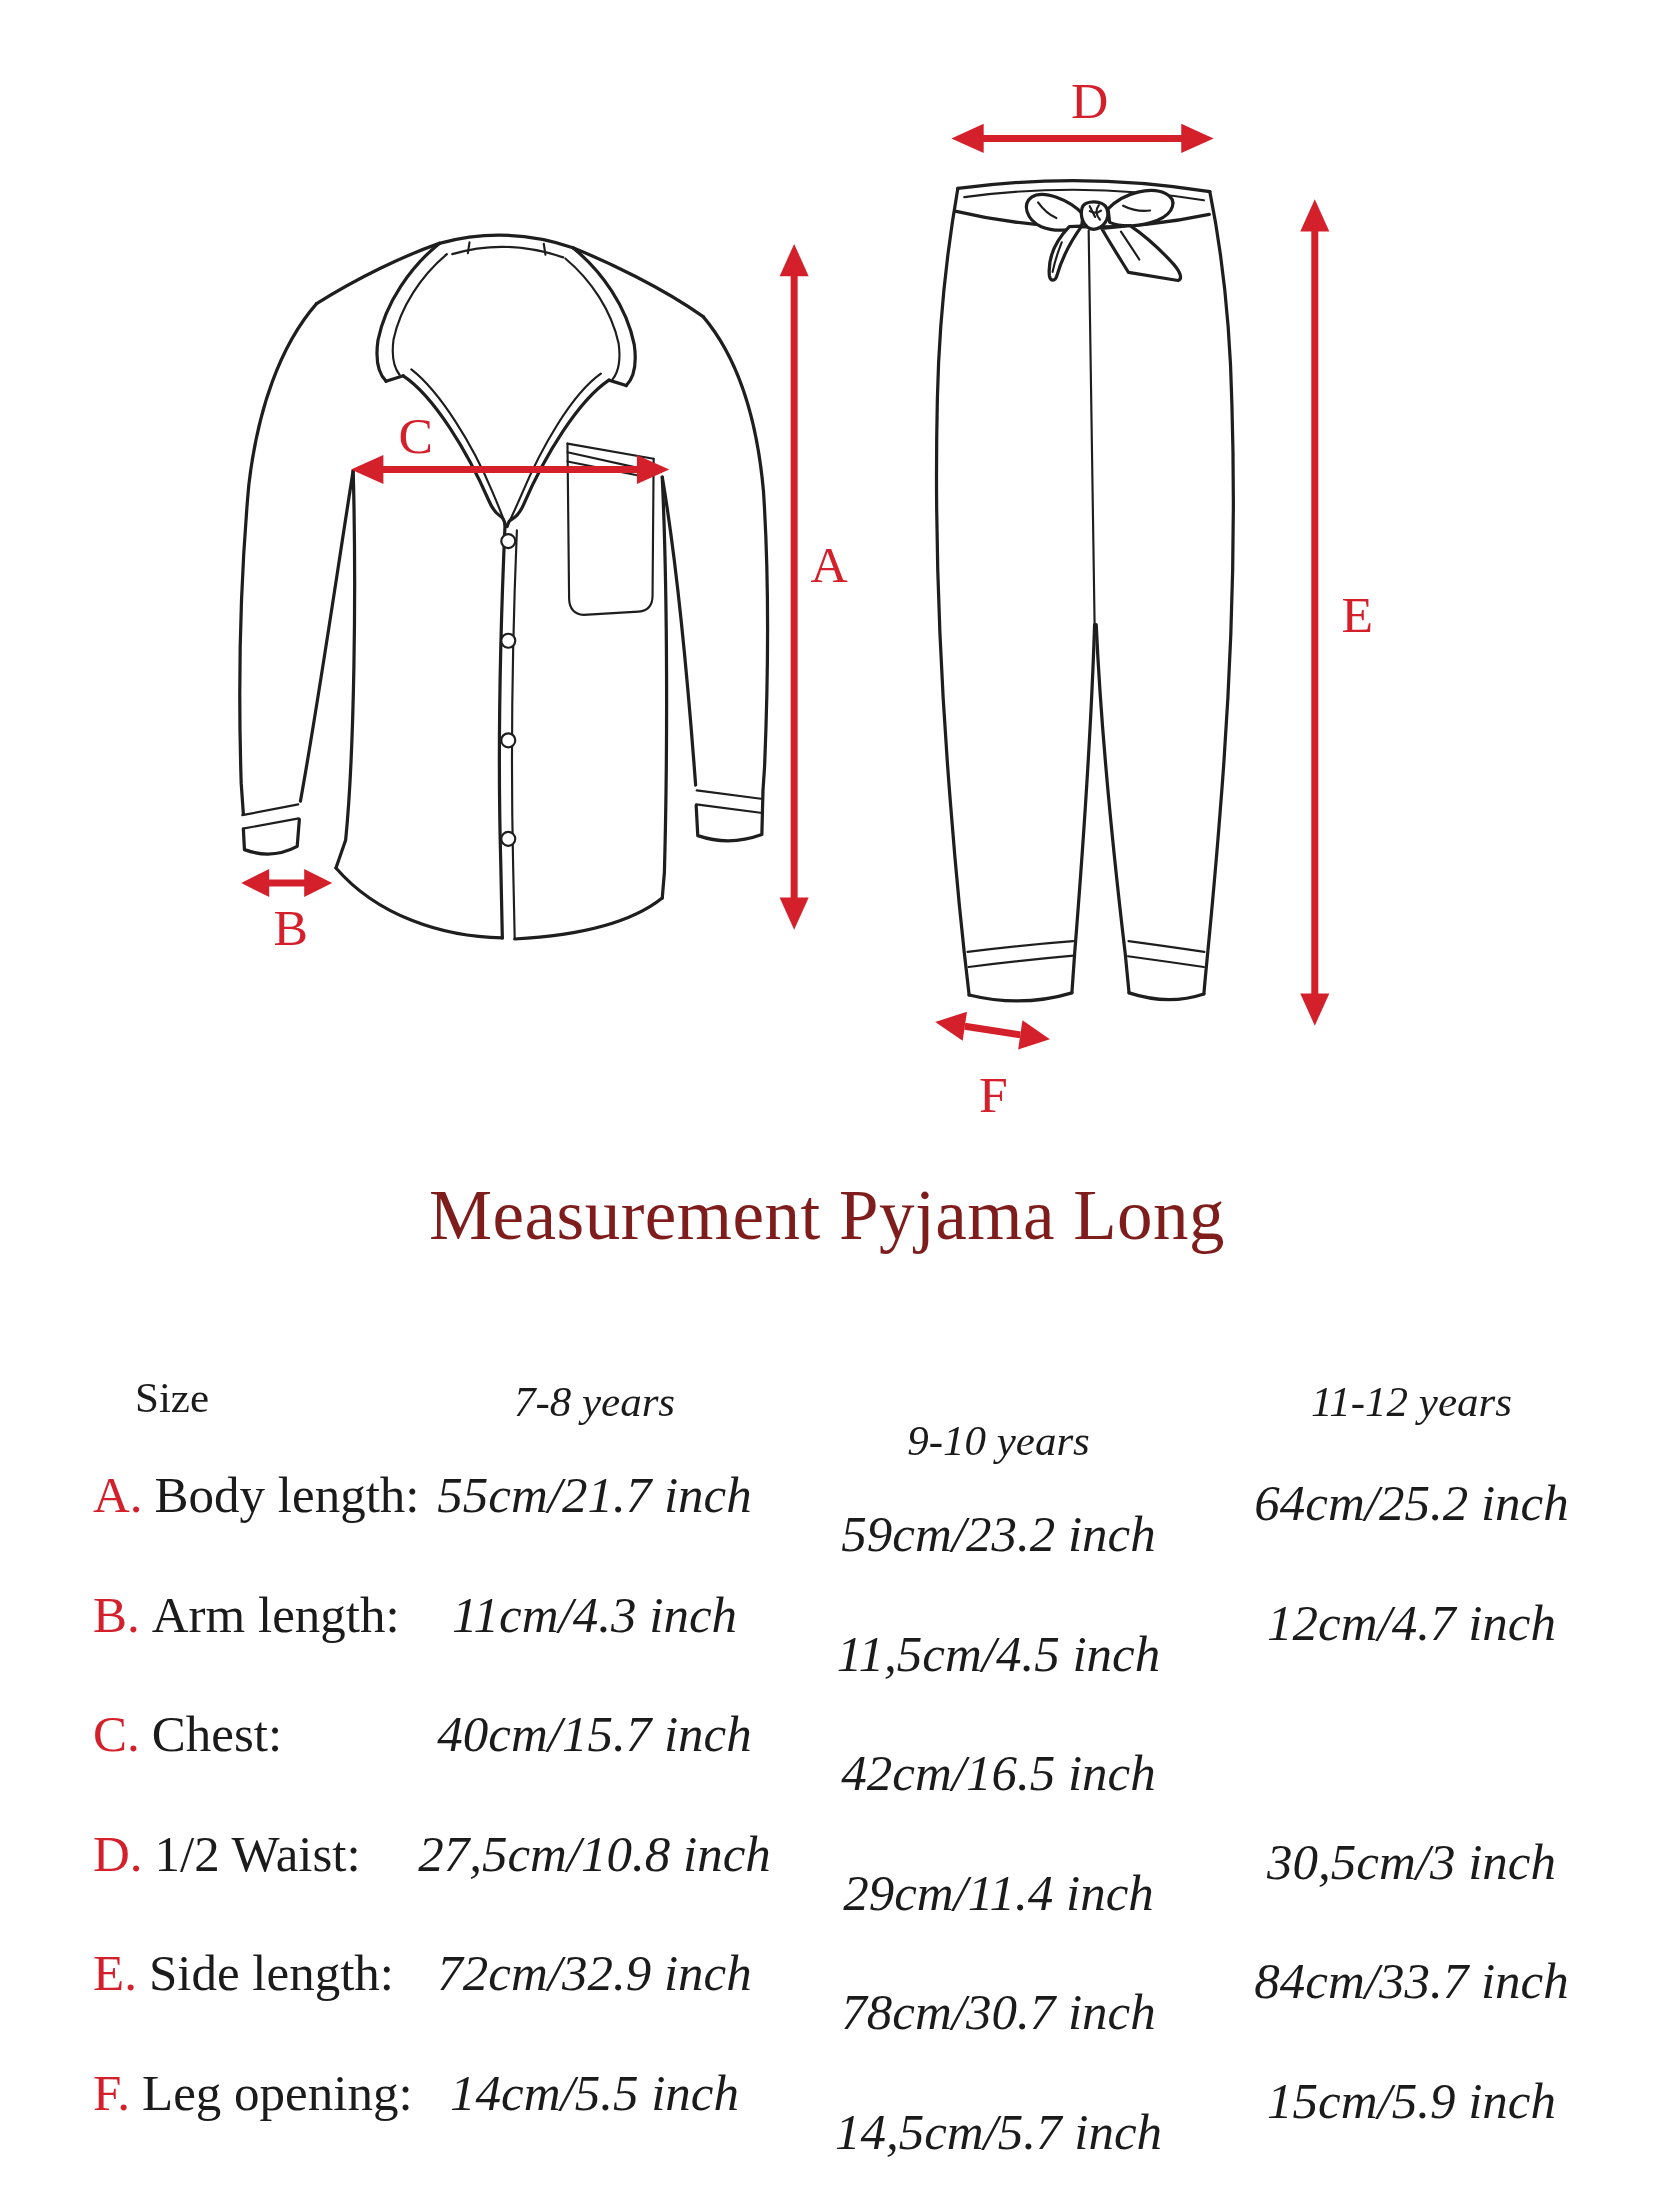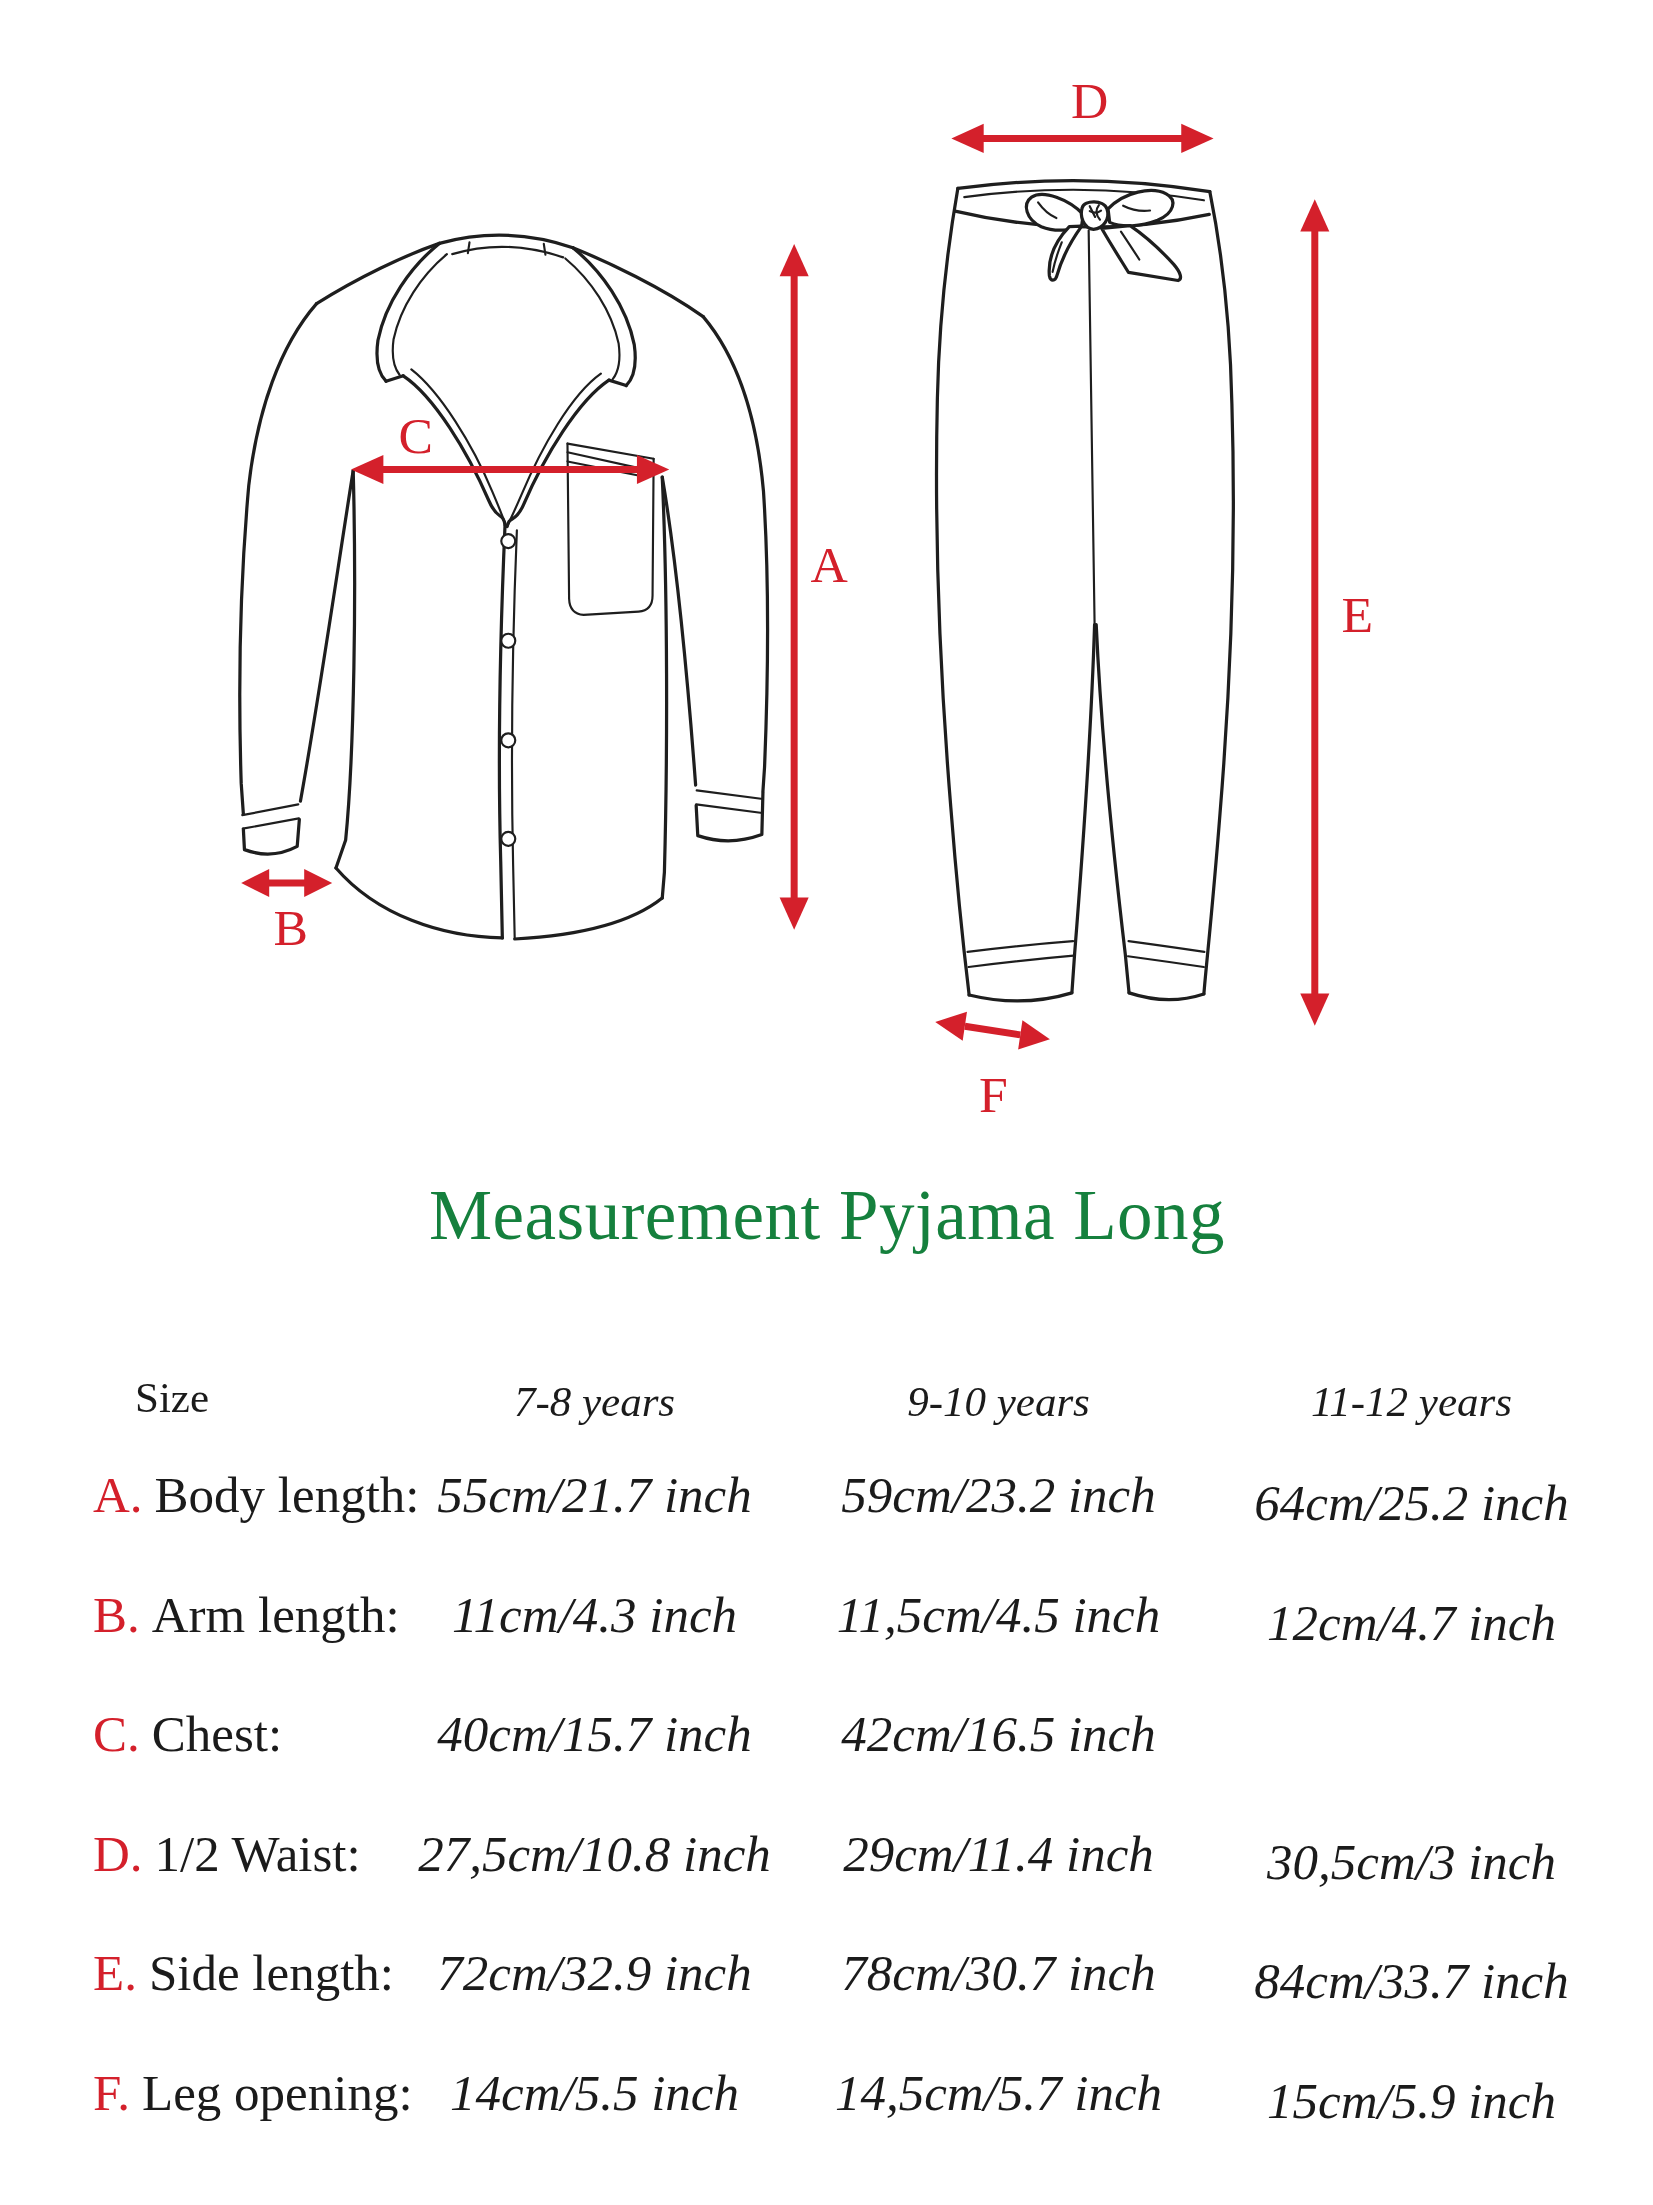--- a/index.html
+++ b/index.html
@@ -46,21 +46,21 @@
   .page-title {
     position: absolute;
     left: 0;
     top: 1175px;
     width: 1654px;
     text-align: center;
     font-size: 71px;
     font-weight: normal;
     margin: 0;
     letter-spacing: 0.5px;
-    color: #15803d;
+    color: #7f1d1d;
   }
   .size-table {
     position: absolute;
     left: 0; top: 0;
     width: 1654px;
     height: 2205px;
   }
   .t-row { position: absolute; left: 0; width: 1428px; height: 65px; }
   .t-header { font-size: 43px; }
   .t-header .size-head { position: absolute; left: 135px; top: 0; }
@@ -70,21 +70,21 @@
     position: absolute;
     top: 0;
     width: 355px;
     text-align: center;
     font-size: 51px;
     white-space: nowrap;
     font-style: italic;
   }
   .t-header .val { font-size: 43px; top: 4.3px; }
   .col-1 { left: 417px; }
-  .col-2 { left: 821px; }
+  .col-2 { left: 821px; margin-top: 39px; }
   .col-3 { left: 1234px; }
 </style>
 </head>
 <body>
 
 <div class="diagram-wrap">
   <svg width="1654" height="1163" viewBox="0 0 3072 2160">
 
     <g>
 

